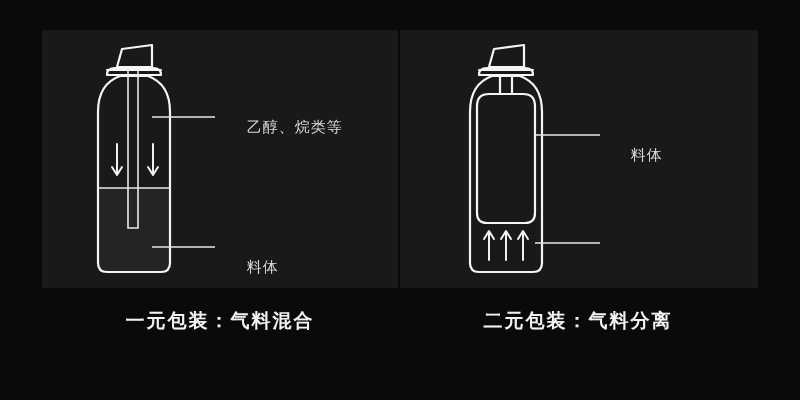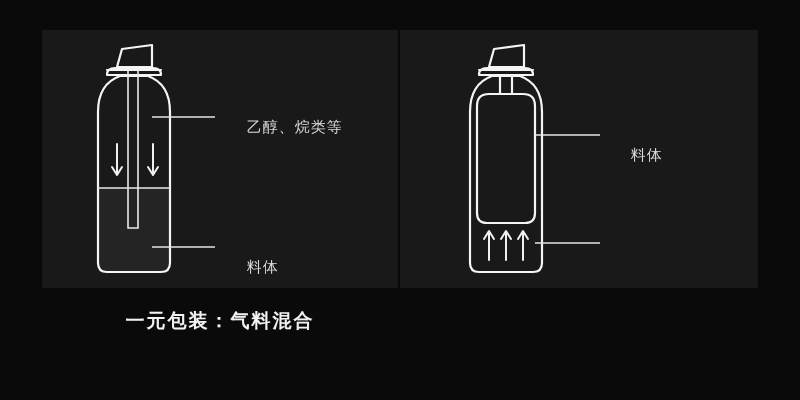--- a/index.html
+++ b/index.html
@@ -125,14 +125,15 @@
     <line class="leader" x1="535" y1="135" x2="600" y2="135"></line>
     <line class="leader" x1="535" y1="243" x2="600" y2="243"></line>
   </svg>
 
   <div class="lbl" style="left:610px;top:125px;">
     <span>料体</span>
   </div>
 
 
   <div class="caption left">一元包装：气料混合</div>
+  <div class="caption right">二元包装：气料分离</div>
 
 </div>
 
 </body></html>

